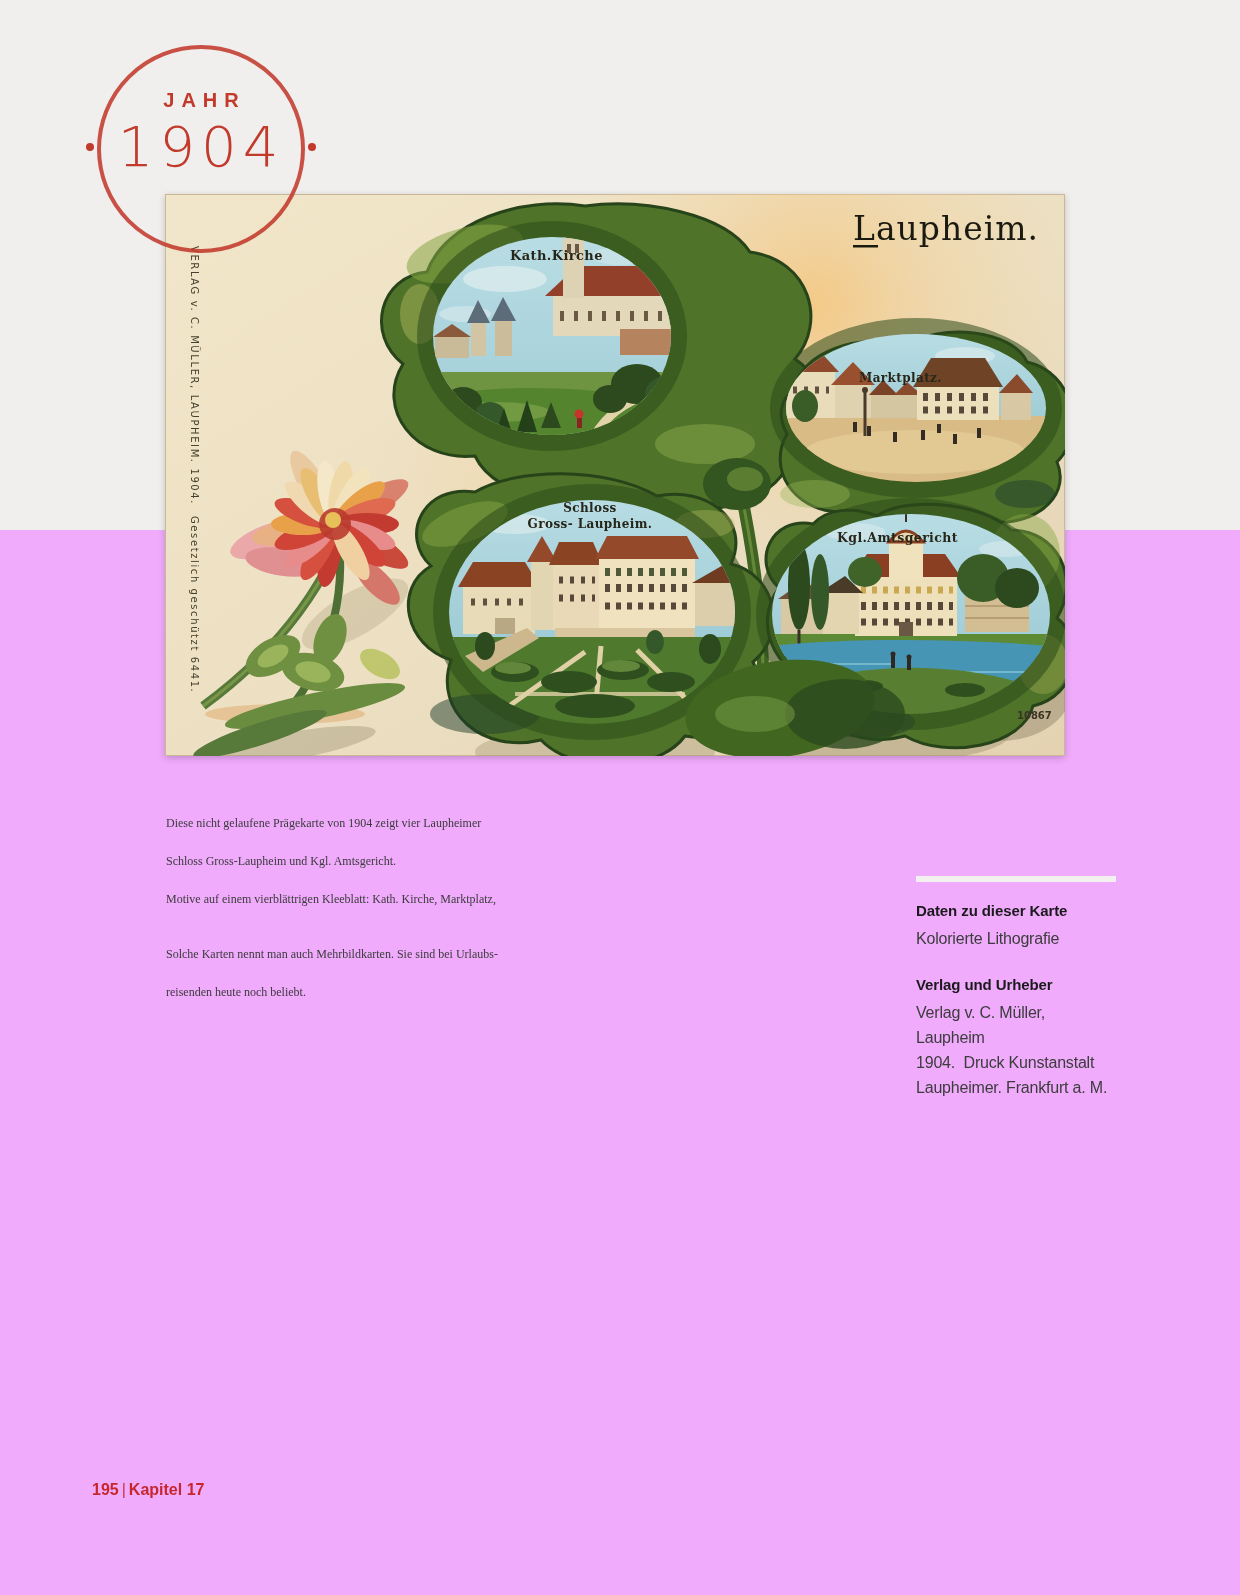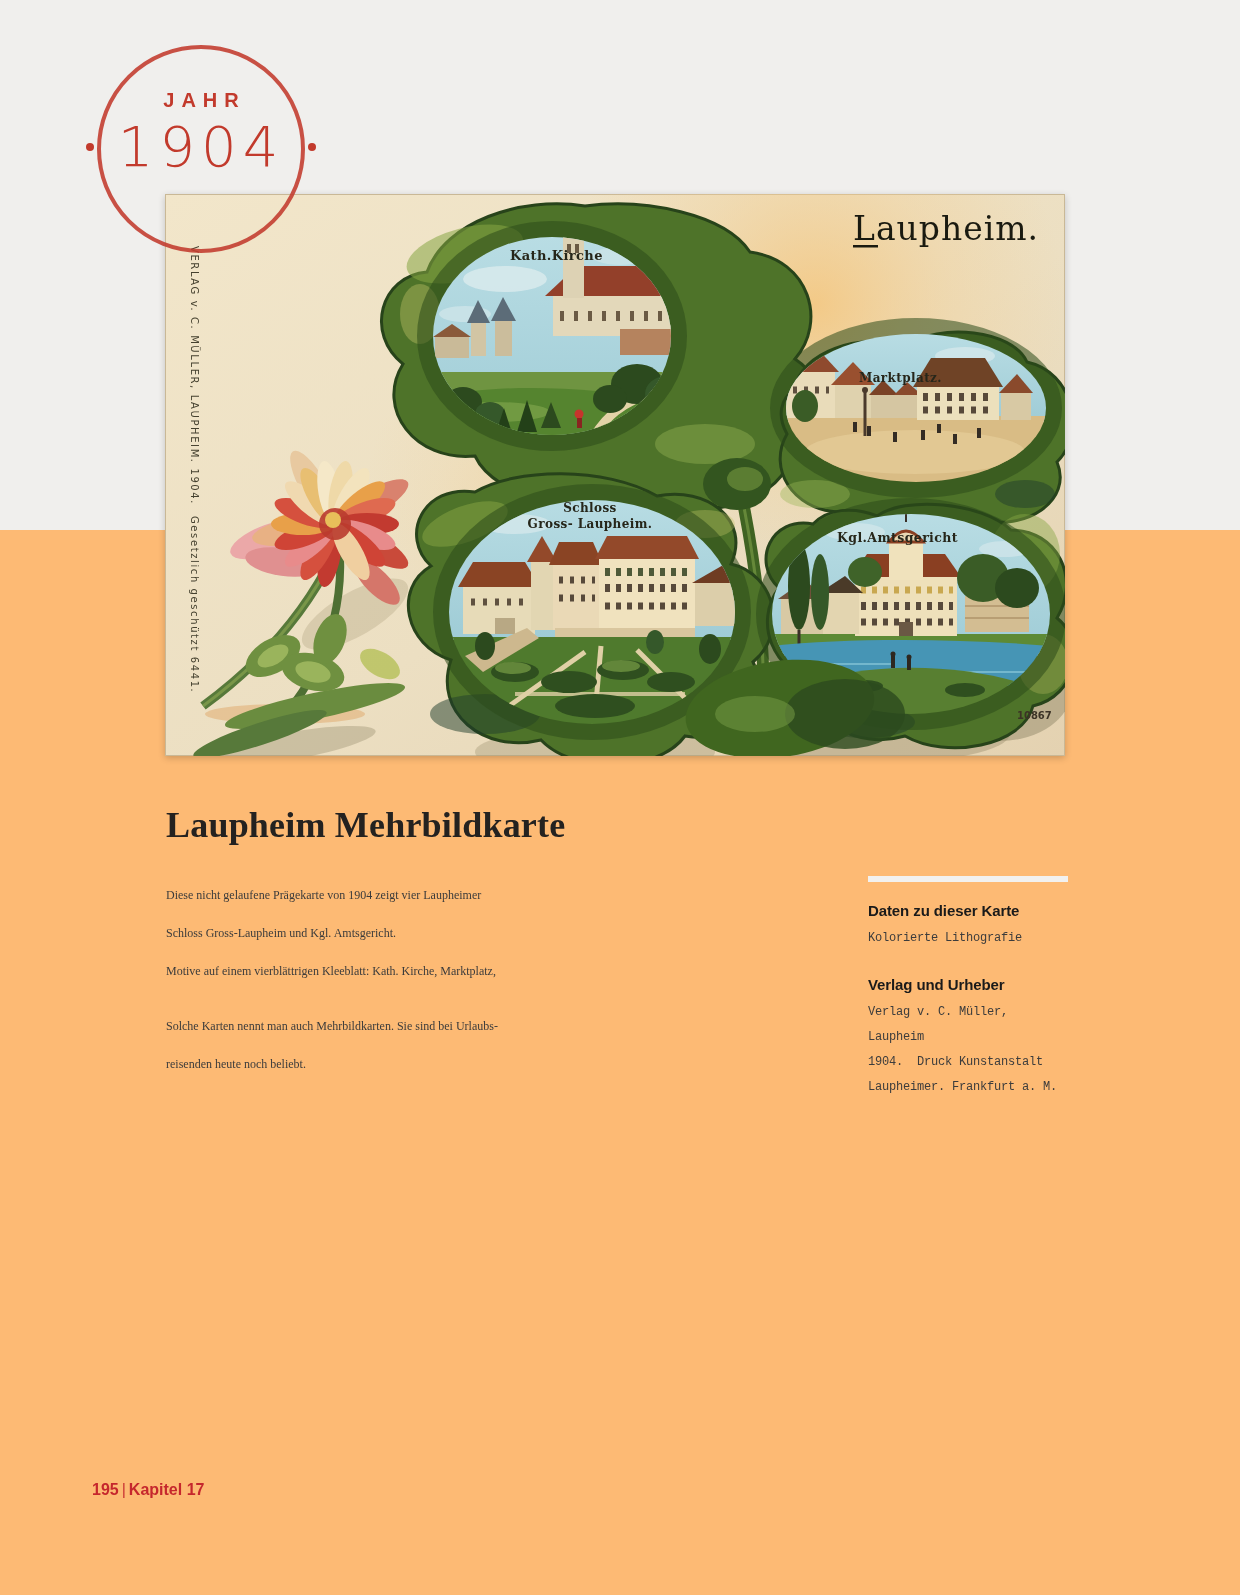--- a/index.html
+++ b/index.html
@@ -1,16 +1,16 @@
 <!DOCTYPE html>
 <html><head>
 <meta charset="utf-8">
 <style>
   html,body{margin:0;padding:0;background:#ffffff;}
-  .page{position:relative;width:1240px;height:1595px;background:#fdba74;overflow:hidden;
+  .page{position:relative;width:1240px;height:1595px;background:#f0abfc;overflow:hidden;
         font-family:"DejaVu Sans",sans-serif;}
   .top-band{position:absolute;left:0;top:0;width:1240px;height:530px;background:#f0efed;}
 
   
   .badge{position:absolute;left:97px;top:45px;width:208px;height:208px;border-radius:50%;
          border:4px solid rgba(194,58,44,.88);box-sizing:border-box;z-index:3;
          display:flex;flex-direction:column;align-items:center;}
   .badge-label{margin-top:40px;font-size:20px;font-weight:700;letter-spacing:7px;
                color:#c23a2c;font-family:"Liberation Sans",sans-serif;text-indent:7px;}
   .badge-year-row{display:flex;align-items:center;gap:24px;margin-top:2px;}
@@ -29,26 +29,26 @@
 
   
   .article{position:absolute;left:166px;top:804px;width:660px;}
   .article h1{margin:0 0 30px 0;font-family:"Liberation Serif","DejaVu Serif",serif;
               font-weight:700;font-size:36px;color:#242220;letter-spacing:.2px;}
   .article .para{font-family:"Liberation Serif","DejaVu Serif",serif;font-size:12px;
                  line-height:38px;color:#3b3b3b;margin:0 0 17px 0;}
   .article .para div{white-space:pre-wrap;}
 
   
-  .sidebar{position:absolute;left:868px;top:876px;width:200px;}
+  .sidebar{position:absolute;left:916px;top:876px;width:200px;}
   .sidebar .rule{height:6px;background:#f2f1ef;margin-bottom:16px;}
   .sidebar section{margin-bottom:21px;}
   .sidebar h3{margin:0 0 3px 0;font-family:"Liberation Sans",sans-serif;font-size:15px;
               line-height:25px;color:#1a1a1a;letter-spacing:-.1px;}
-  .sidebar .line{font-family:Liberation Mono, monospace;font-size:12px;line-height:25px;
+  .sidebar .line{font-family:Liberation Sans, sans-serif;font-size:16px;line-height:25px;
                  color:#3c3c3c;letter-spacing:-.2px;white-space:pre-wrap;}
 
   
   .footer{position:absolute;left:92px;top:1481px;display:flex;align-items:baseline;gap:3px;
           font-family:"Liberation Sans",sans-serif;font-size:16px;font-weight:700;color:#c5272d;}
   .footer .sep{font-weight:400;opacity:.9;}
 </style>
 </head>
 <body>
 
@@ -345,21 +345,20 @@
 
       <text class="pc-title" x="688" y="46">Laupheim.</text>
       <rect x="688" y="51" width="25" height="2.5" fill="#1a1a10"></rect>
       <text class="pc-side" transform="rotate(90 26 52)" x="26" y="52">VERLAG v. C. MÜLLER, LAUPHEIM. 1904.</text>
       <text class="pc-side" transform="rotate(90 26 322)" x="26" y="322">Gesetzlich geschützt 6441.</text>
       <text class="pc-serial" x="852" y="525">10867</text>
     </svg>
   </figure>
 
   <main class="article">
-    <h1>Laupheim Mehrbildkarte</h1>
     <div class="para">
       <div>Diese nicht gelaufene Prägekarte von 1904 zeigt vier Laupheimer</div>
       <div>Schloss Gross-Laupheim und Kgl. Amtsgericht.</div>
       <div>Motive auf einem vierblättrigen Kleeblatt: Kath. Kirche, Marktplatz,</div>
     </div>
     <div class="para">
       <div>Solche Karten nennt man auch Mehrbildkarten. Sie sind bei Urlaubs-</div>
       <div>reisenden heute noch beliebt.</div>
     </div>
   </main>

